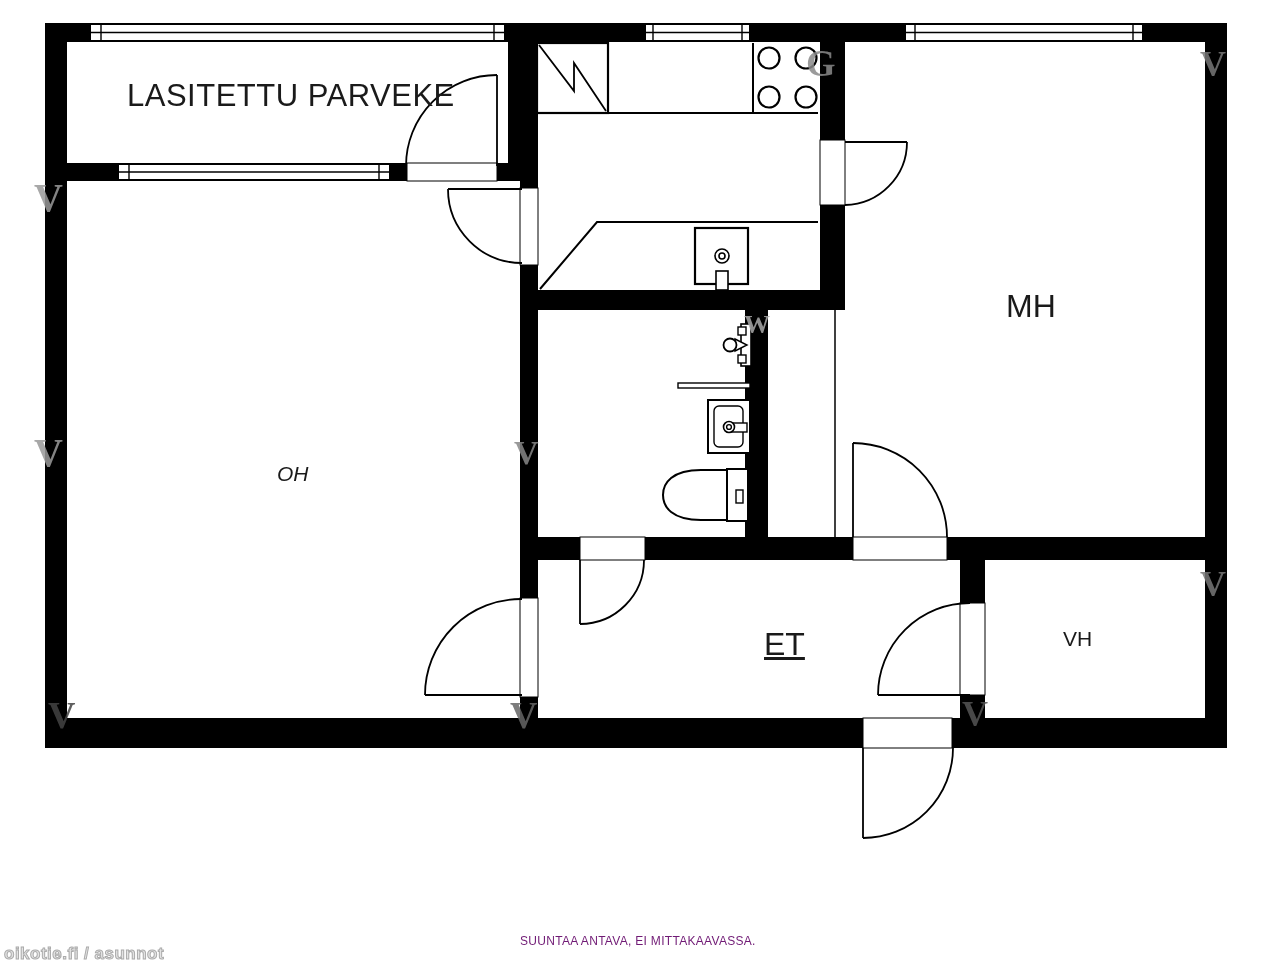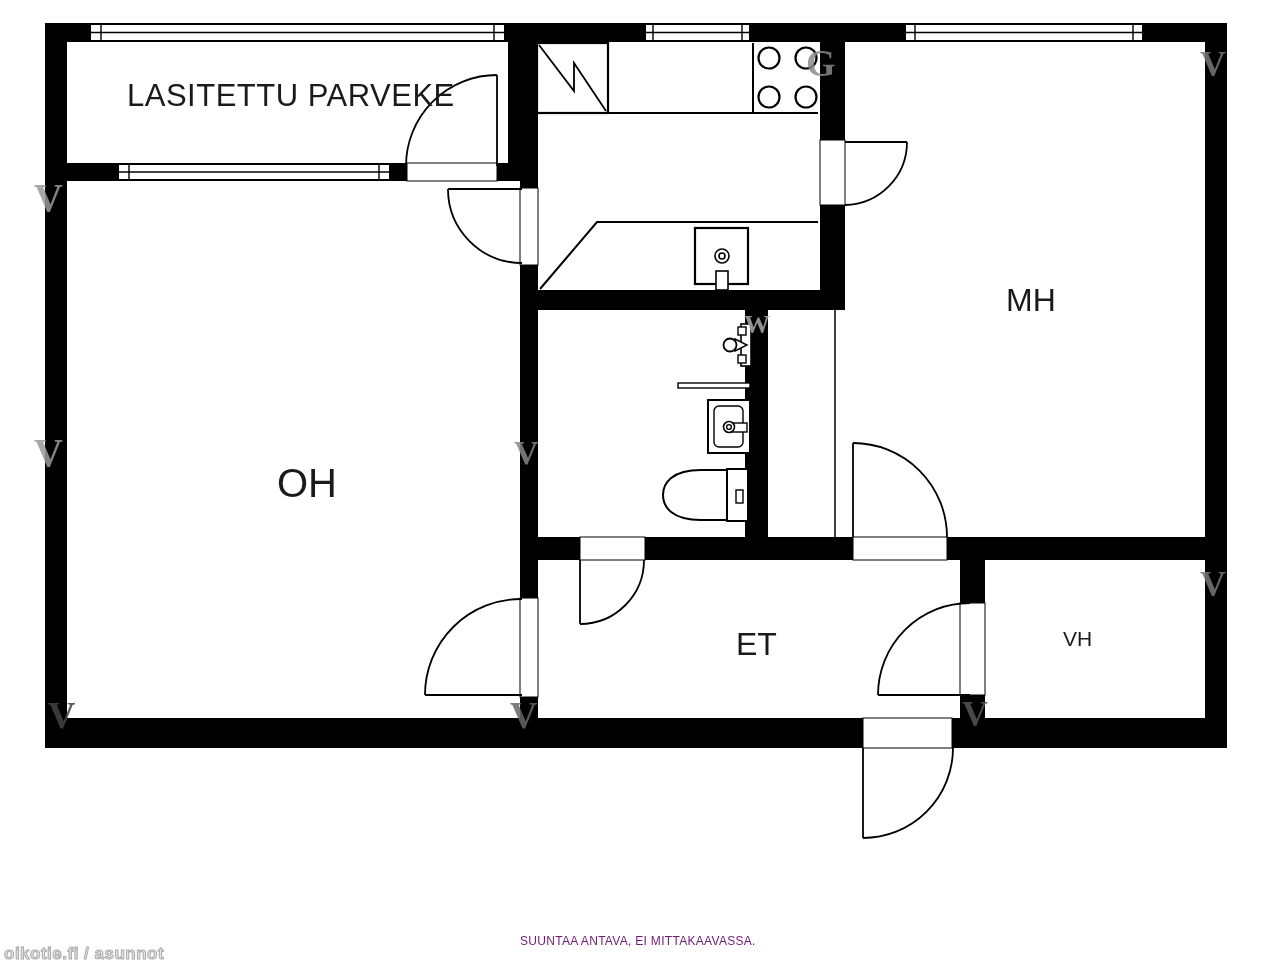--- a/index.html
+++ b/index.html
@@ -2,23 +2,23 @@
 <html><head>
 <meta charset="utf-8">
 <style>
   html,body{margin:0;padding:0;background:#ffffff;}
   .plan{position:relative;width:1280px;height:960px;background:#ffffff;overflow:hidden;
         font-family:"Liberation Sans",sans-serif;}
   .plan svg{position:absolute;left:0;top:0;}
   .room-label{position:absolute;color:#1a1a1a;font-family:"Liberation Sans",sans-serif;
               white-space:nowrap;line-height:1;}
   .lbl-balcony{left:127px;top:80px;font-size:31px;letter-spacing:.5px;}
-  .lbl-oh{left:277px;top:463px;font-size:40px;}
-  .lbl-mh{left:1006px;top:284px;font-size:32px;}
-  .lbl-et{left:736px;top:628px;font-size:32px;}
+  .lbl-oh{left:277px;top:463px;font-size:21px;font-style:italic;}
+  .lbl-mh{left:1006px;top:290px;font-size:32px;}
+  .lbl-et{left:764px;top:628px;font-size:32px;text-decoration:underline;}
   .lbl-vh{left:1063px;top:628px;font-size:21px;}
   .wm{position:absolute;font-family:"Liberation Serif",serif;font-weight:700;
       line-height:1;opacity:.85;white-space:nowrap;}
   .brand{position:absolute;left:30px;top:901px;color:#1c1c20;
          font-family:"Liberation Serif",serif;font-weight:700;font-size:27px;
          letter-spacing:1.5px;line-height:1;}
   .brand .lkv{font-size:9px;letter-spacing:.5px;position:relative;top:-13px;left:2px;}
   .site-wm{position:absolute;left:4px;top:944px;font-weight:700;font-size:17px;
            color:#e3e3e3;-webkit-text-stroke:1px #ababab;letter-spacing:.5px;}
   .disclaimer{position:absolute;left:520px;top:918px;font-size:12px;color:#701a75;

